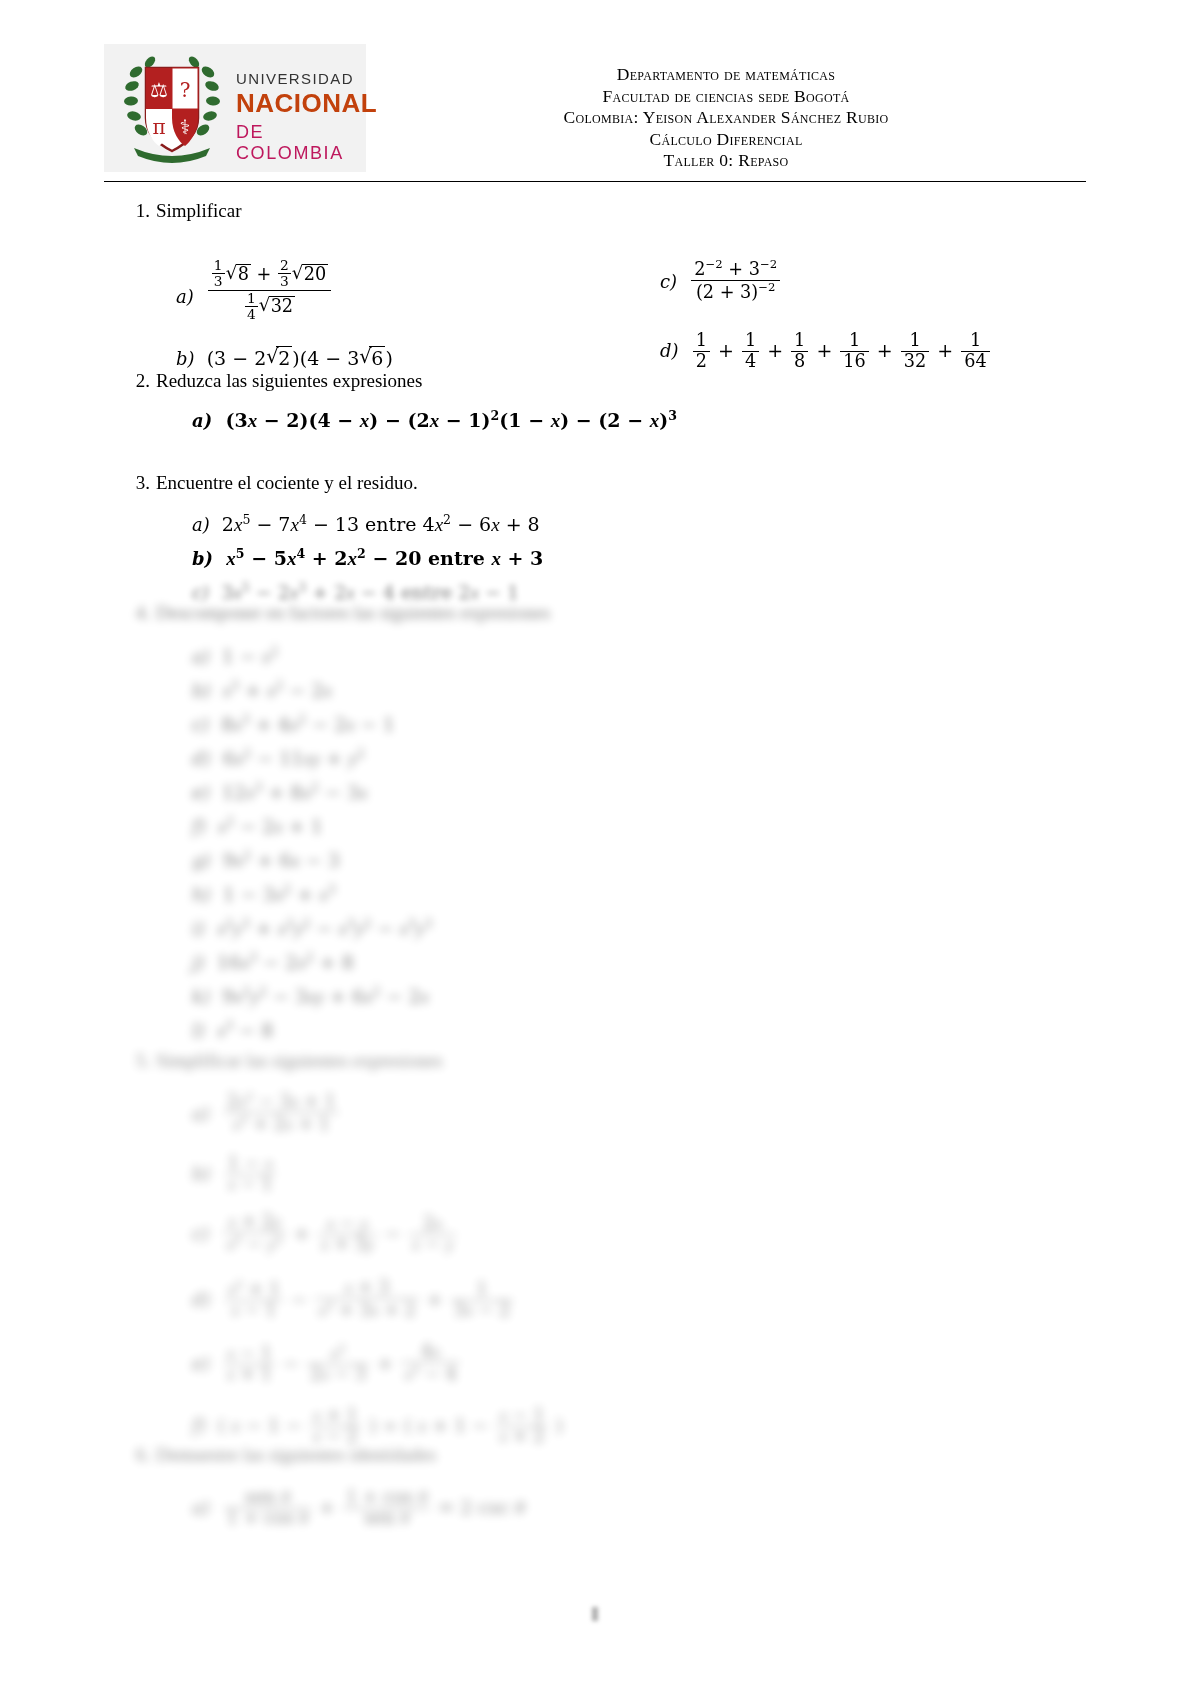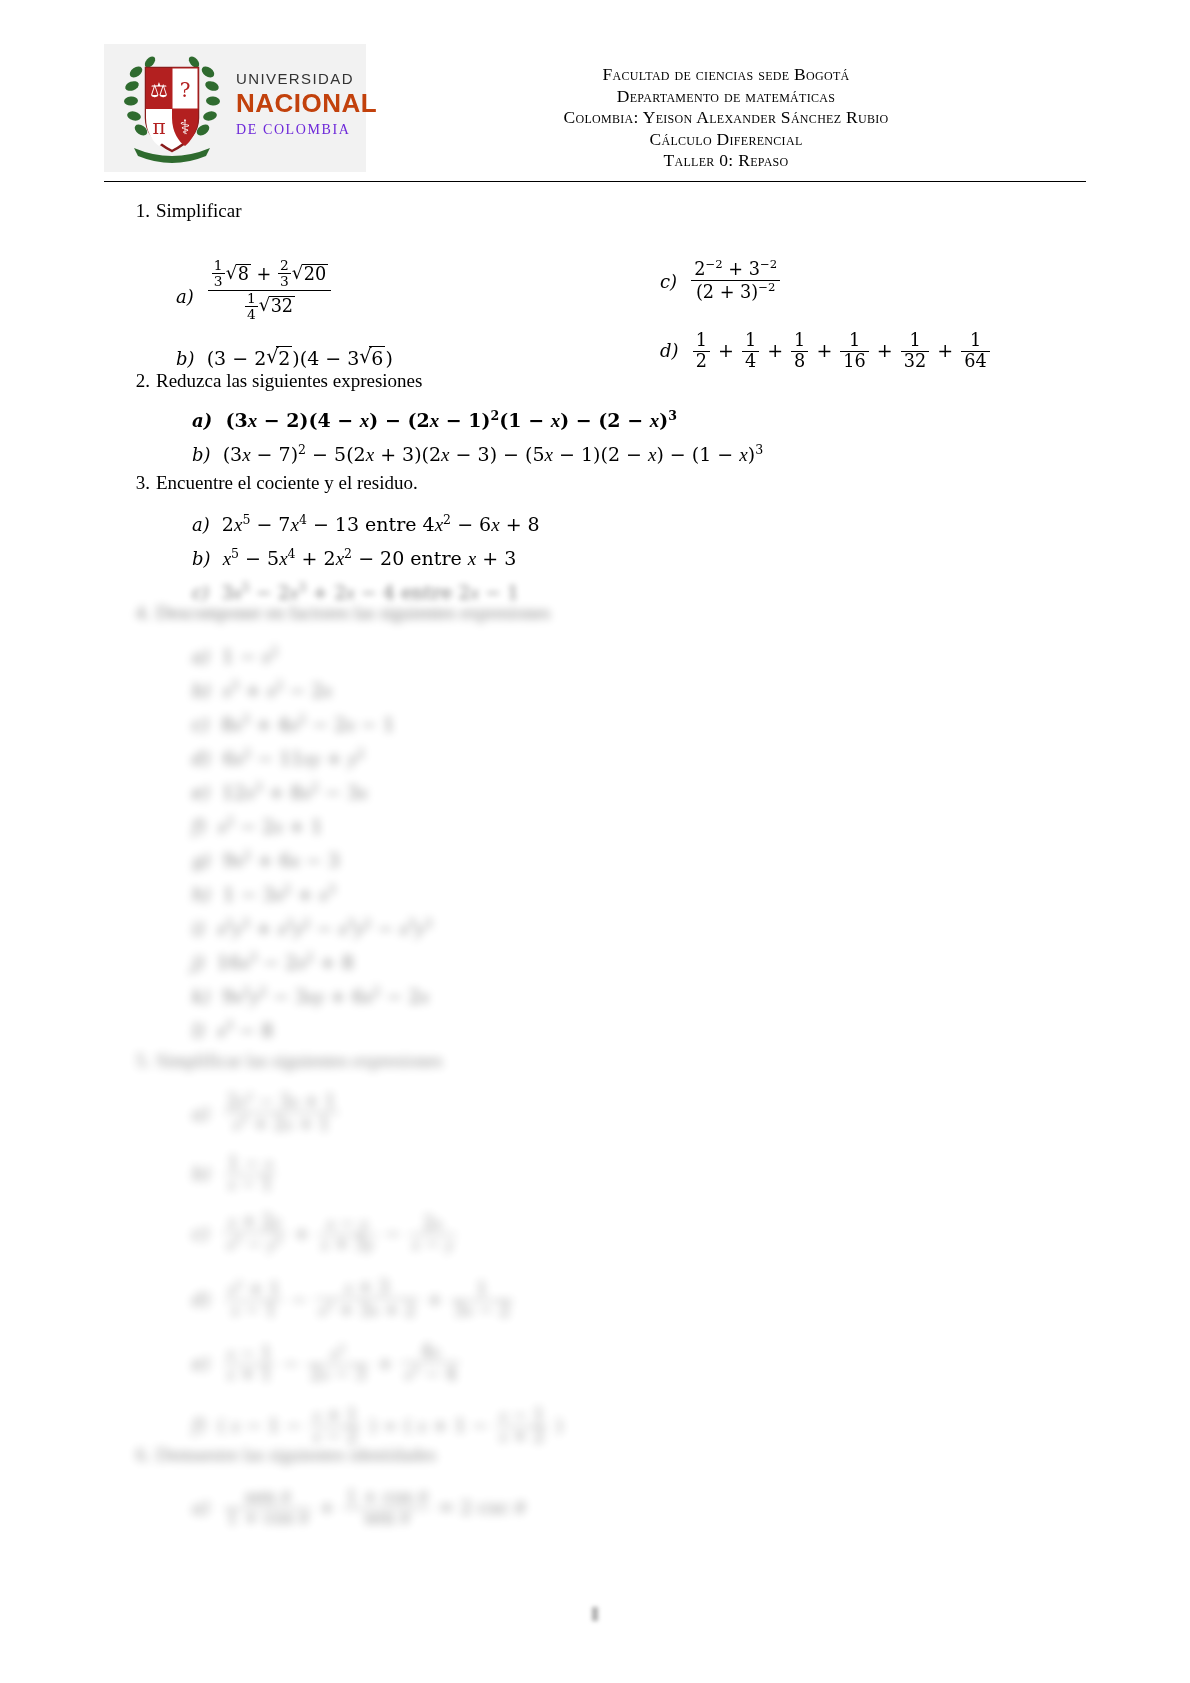--- a/index.html
+++ b/index.html
@@ -62,25 +62,25 @@
   }
   .un-line2 {
     font-family: "Liberation Sans", sans-serif;
     font-size: 26px;
     font-weight: bold;
     letter-spacing: 0.5px;
     margin-top: 1px;
     color: #c2410c;
   }
   .un-line3 {
-    font-family: Liberation Serif, serif;
-    font-size: 14px;
+    font-family: Liberation Sans, sans-serif;
+    font-size: 18px;
     letter-spacing: 1.6px;
     margin-top: 3px;
-    color: #6d28d9;
+    color: #be185d;
   }
   .header-text {
     position: absolute;
     left: 262px;
     top: 20px;
     width: 720px;
     text-align: center;
   }
   .header-text div {
     font-variant: small-caps;
@@ -239,22 +239,22 @@
         <path d="M14 96 Q52 112 90 96 L86 104 Q52 118 18 104 Z" fill="#2f6b2f"></path>
       </svg>
       <div class="un-wordmark">
         <div class="un-line1">UNIVERSIDAD</div>
         <div class="un-line2">NACIONAL</div>
         <div class="un-line3">DE COLOMBIA</div>
       </div>
     </div>
 
     <div class="header-text">
+      <div>Departamento de matemáticas</div>
       <div>Facultad de ciencias sede Bogotá</div>
-      <div>Departamento de matemáticas</div>
       <div>Colombia: Yeison Alexander Sánchez Rubio</div>
       <div>Cálculo Diferencial</div>
       <div>Taller 0: Repaso</div>
     </div>
   </div>
   <div class="header-rule"></div>
 
   <div class="content">
 
     <div class="item" style="height:170px;">
@@ -292,33 +292,30 @@
       </span>
     </div>
 
     <div class="item" style="height:102px;">
       <span class="num-label">2.</span>
       <span class="item-title">Reduzca las siguientes expresiones</span>
 
       <span class="sub math" style="left:88px; top:38px;font-weight:bold;">
         <span class="sub-letter">a)</span>&nbsp; (3<i class="v">x</i> − 2)(4 − <i class="v">x</i>) − (2<i class="v">x</i> − 1)<sup class="e">2</sup>(1 − <i class="v">x</i>) − (2 − <i class="v">x</i>)<sup class="e">3</sup>
       </span>
-      <span class="sub math" style="left:88px; top:72px;">
-        <span class="sub-letter">b)</span>&nbsp; (3<i class="v">x</i> − 7)<sup class="e">2</sup> − 5(2<i class="v">x</i> + 3)(2<i class="v">x</i> − 3) − (5<i class="v">x</i> − 1)(2 − <i class="v">x</i>) − (1 − <i class="v">x</i>)<sup class="e">3</sup>
-      </span>
     </div>
 
     <div class="item" style="height:130px;">
       <span class="num-label">3.</span>
       <span class="item-title">Encuentre el cociente y el residuo.</span>
 
       <span class="sub math" style="left:88px; top:40px;">
         <span class="sub-letter">a)</span>&nbsp; 2<i class="v">x</i><sup class="e">5</sup> − 7<i class="v">x</i><sup class="e">4</sup> − 13 entre 4<i class="v">x</i><sup class="e">2</sup> − 6<i class="v">x</i> + 8
       </span>
-      <span class="sub math" style="left:88px; top:74px;">
+      <span class="sub math" style="left:88px; top:74px;font-weight:bold;">
         <span class="sub-letter">b)</span>&nbsp; <i class="v">x</i><sup class="e">5</sup> − 5<i class="v">x</i><sup class="e">4</sup> + 2<i class="v">x</i><sup class="e">2</sup> − 20 entre <i class="v">x</i> + 3
       </span>
       <span class="sub math blur-2" style="left:88px; top:108px;">
         <span class="sub-letter">c)</span>&nbsp; 3<i class="v">x</i><sup class="e">5</sup> − 2<i class="v">x</i><sup class="e">3</sup> + 2<i class="v">x</i> − 4 entre 2<i class="v">x</i> − 1
       </span>
     </div>
 
     <div class="item blur-3" style="height:400px;">
       <span class="num-label">4.</span>
       <span class="item-title">Descomponer en factores las siguientes expresiones</span>

